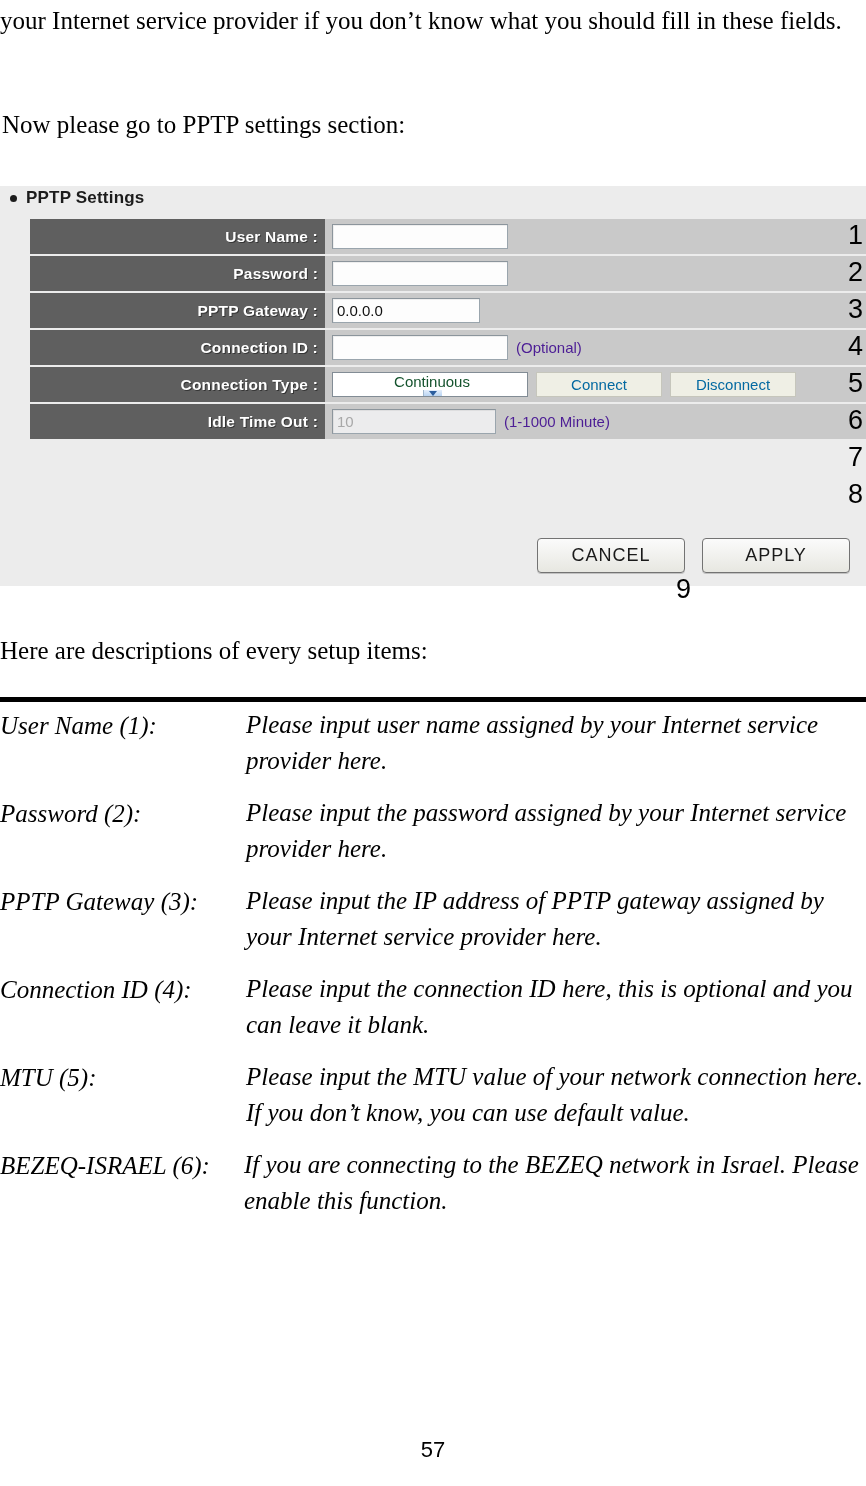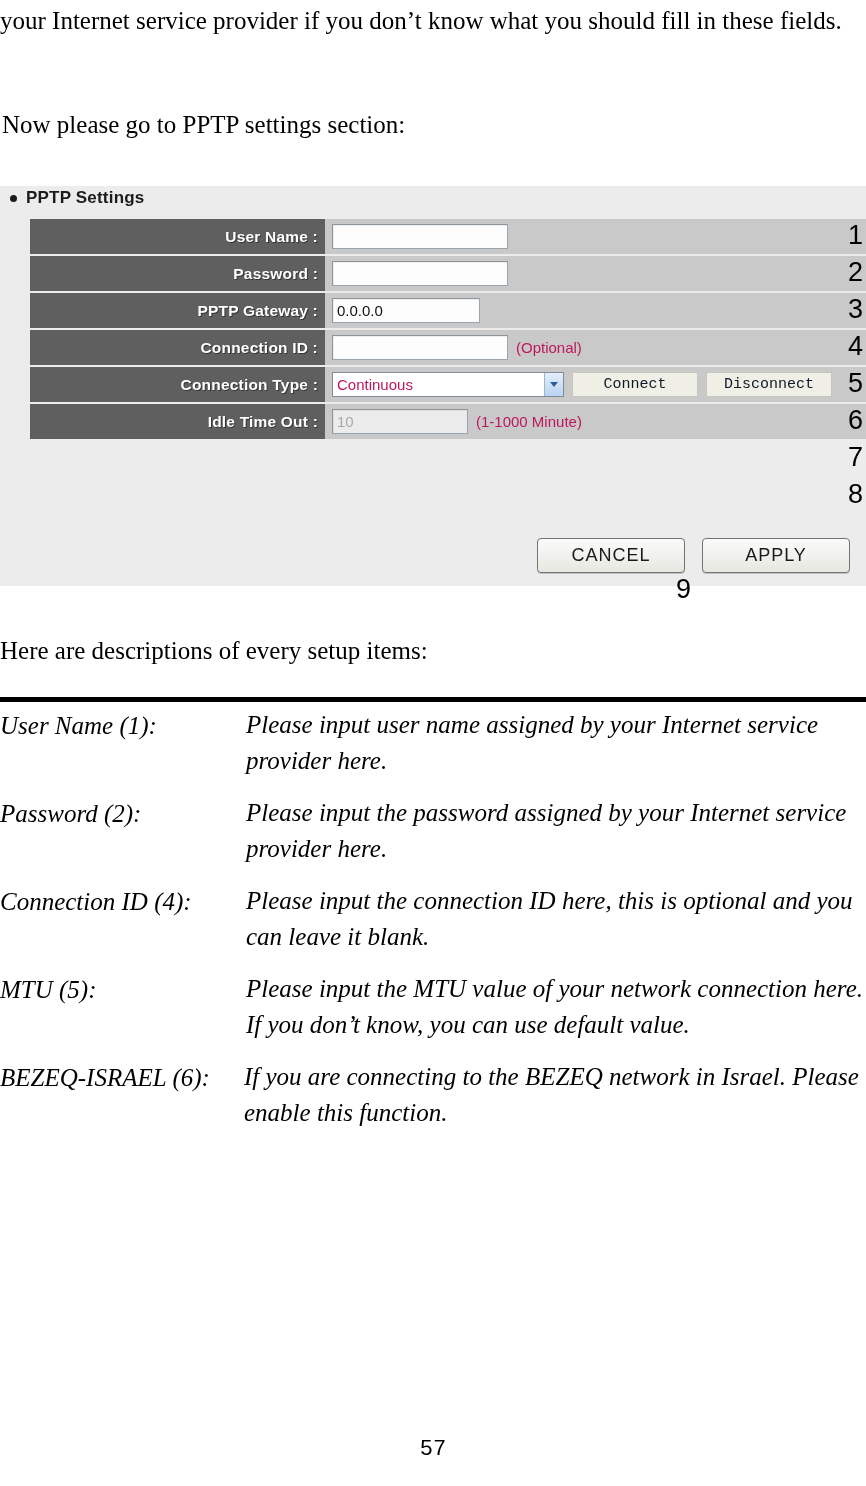--- a/index.html
+++ b/index.html
@@ -65,21 +65,21 @@
     line-height: 36px;
   }
   .desc-row.wide .desc-term { flex: 0 0 244px; }
 
   .page-number {
     position: absolute;
     left: 0;
     top: 1437px;
     width: 866px;
     text-align: center;
-    font-family: Liberation Mono, monospace;
+    font-family: Liberation Sans, sans-serif;
     font-size: 22px;
   }
 
   
   #panel {
     position: absolute;
     left: 0px;
     top: 186px;
     width: 866px;
     height: 400px;
@@ -160,53 +160,54 @@
     align-items: center;
     padding: 0 4px;
     font-family: "Liberation Sans", "DejaVu Sans", sans-serif;
     font-size: 15px;
     color: #101010;
     box-shadow: inset 1px 1px 0 rgba(0,0,0,0.06);
   }
   .tbox.w-long  { width: 176px; }
   .tbox.w-mid   { width: 148px; }
   .tbox.w-short { width: 75px; }
-  .tbox.w-idle  { width: 136px; }
+  .tbox.w-idle  { width: 164px; }
   .tbox.disabled { background: #ececed; color: #a8a8a8; }
 
   .hint {
     font-family: "Liberation Sans", "DejaVu Sans", sans-serif;
     font-size: 15px;
-    color: #be185d;
+    color: #4c1d95;
     white-space: nowrap;
   }
 
   .chk {
     width: 15px;
     height: 15px;
     background: #ffffff;
     border: 1px solid #5a6672;
     box-sizing: border-box;
     display: inline-block;
     flex: 0 0 auto;
   }
 
   .sel {
-    width: 232px;
+    width: 196px;
     height: 25px;
     background: #ffffff;
     border: 1px solid #828c95;
     box-sizing: border-box;
     display: flex;
     align-items: center;
     justify-content: space-between;
     font-family: "Liberation Sans", "DejaVu Sans", sans-serif;
     font-size: 15px;
-    color: #be185d;
+    color: #14532d;
     padding-left: 4px;
+    flex-direction: column;
   }
   .sel-arrow {
     width: 19px;
     height: 23px;
     background: linear-gradient(#e4eefb, #b9d4f2);
     border-left: 1px solid #9fb6cd;
     display: flex;
     align-items: center;
     justify-content: center;
     box-sizing: border-box;
@@ -218,23 +219,23 @@
     border-right: 4px solid transparent;
     border-top: 5px solid #2a5d9e;
   }
 
   .abtn {
     width: 126px;
     height: 25px;
     background: #efefe5;
     border: 1px solid #c6c6bc;
     box-sizing: border-box;
-    font-family: Liberation Mono, monospace;
-    font-size: 15px;
-    color: #0f172a;
+    font-family: Liberation Sans, sans-serif;
+    font-size: 15px;
+    color: #0369a1;
     display: flex;
     align-items: center;
     justify-content: center;
   }
 
   #panel-actions {
     position: absolute;
     right: 16px;
     top: 352px;
     display: flex;
@@ -358,20 +359,24 @@
   <div class="desc-row">
     <div class="desc-term">User Name (1):</div>
     <div class="desc-def">Please input user name assigned by your Internet service provider here.</div>
   </div>
 
   <div class="desc-row">
     <div class="desc-term">Password (2):</div>
     <div class="desc-def">Please input the password assigned by your Internet service provider here.</div>
   </div>
 
+  <div class="desc-row">
+    <div class="desc-term">PPTP Gateway (3):</div>
+    <div class="desc-def">Please input the IP address of PPTP gateway assigned by your Internet service provider here.</div>
+  </div>
 
   <div class="desc-row">
     <div class="desc-term">Connection ID (4):</div>
     <div class="desc-def">Please input the connection ID here, this is optional and you can leave it blank.</div>
   </div>
 
   <div class="desc-row">
     <div class="desc-term">MTU (5):</div>
     <div class="desc-def">Please input the MTU value of your network connection here. If you don’t know, you can use default value.</div>
   </div>

